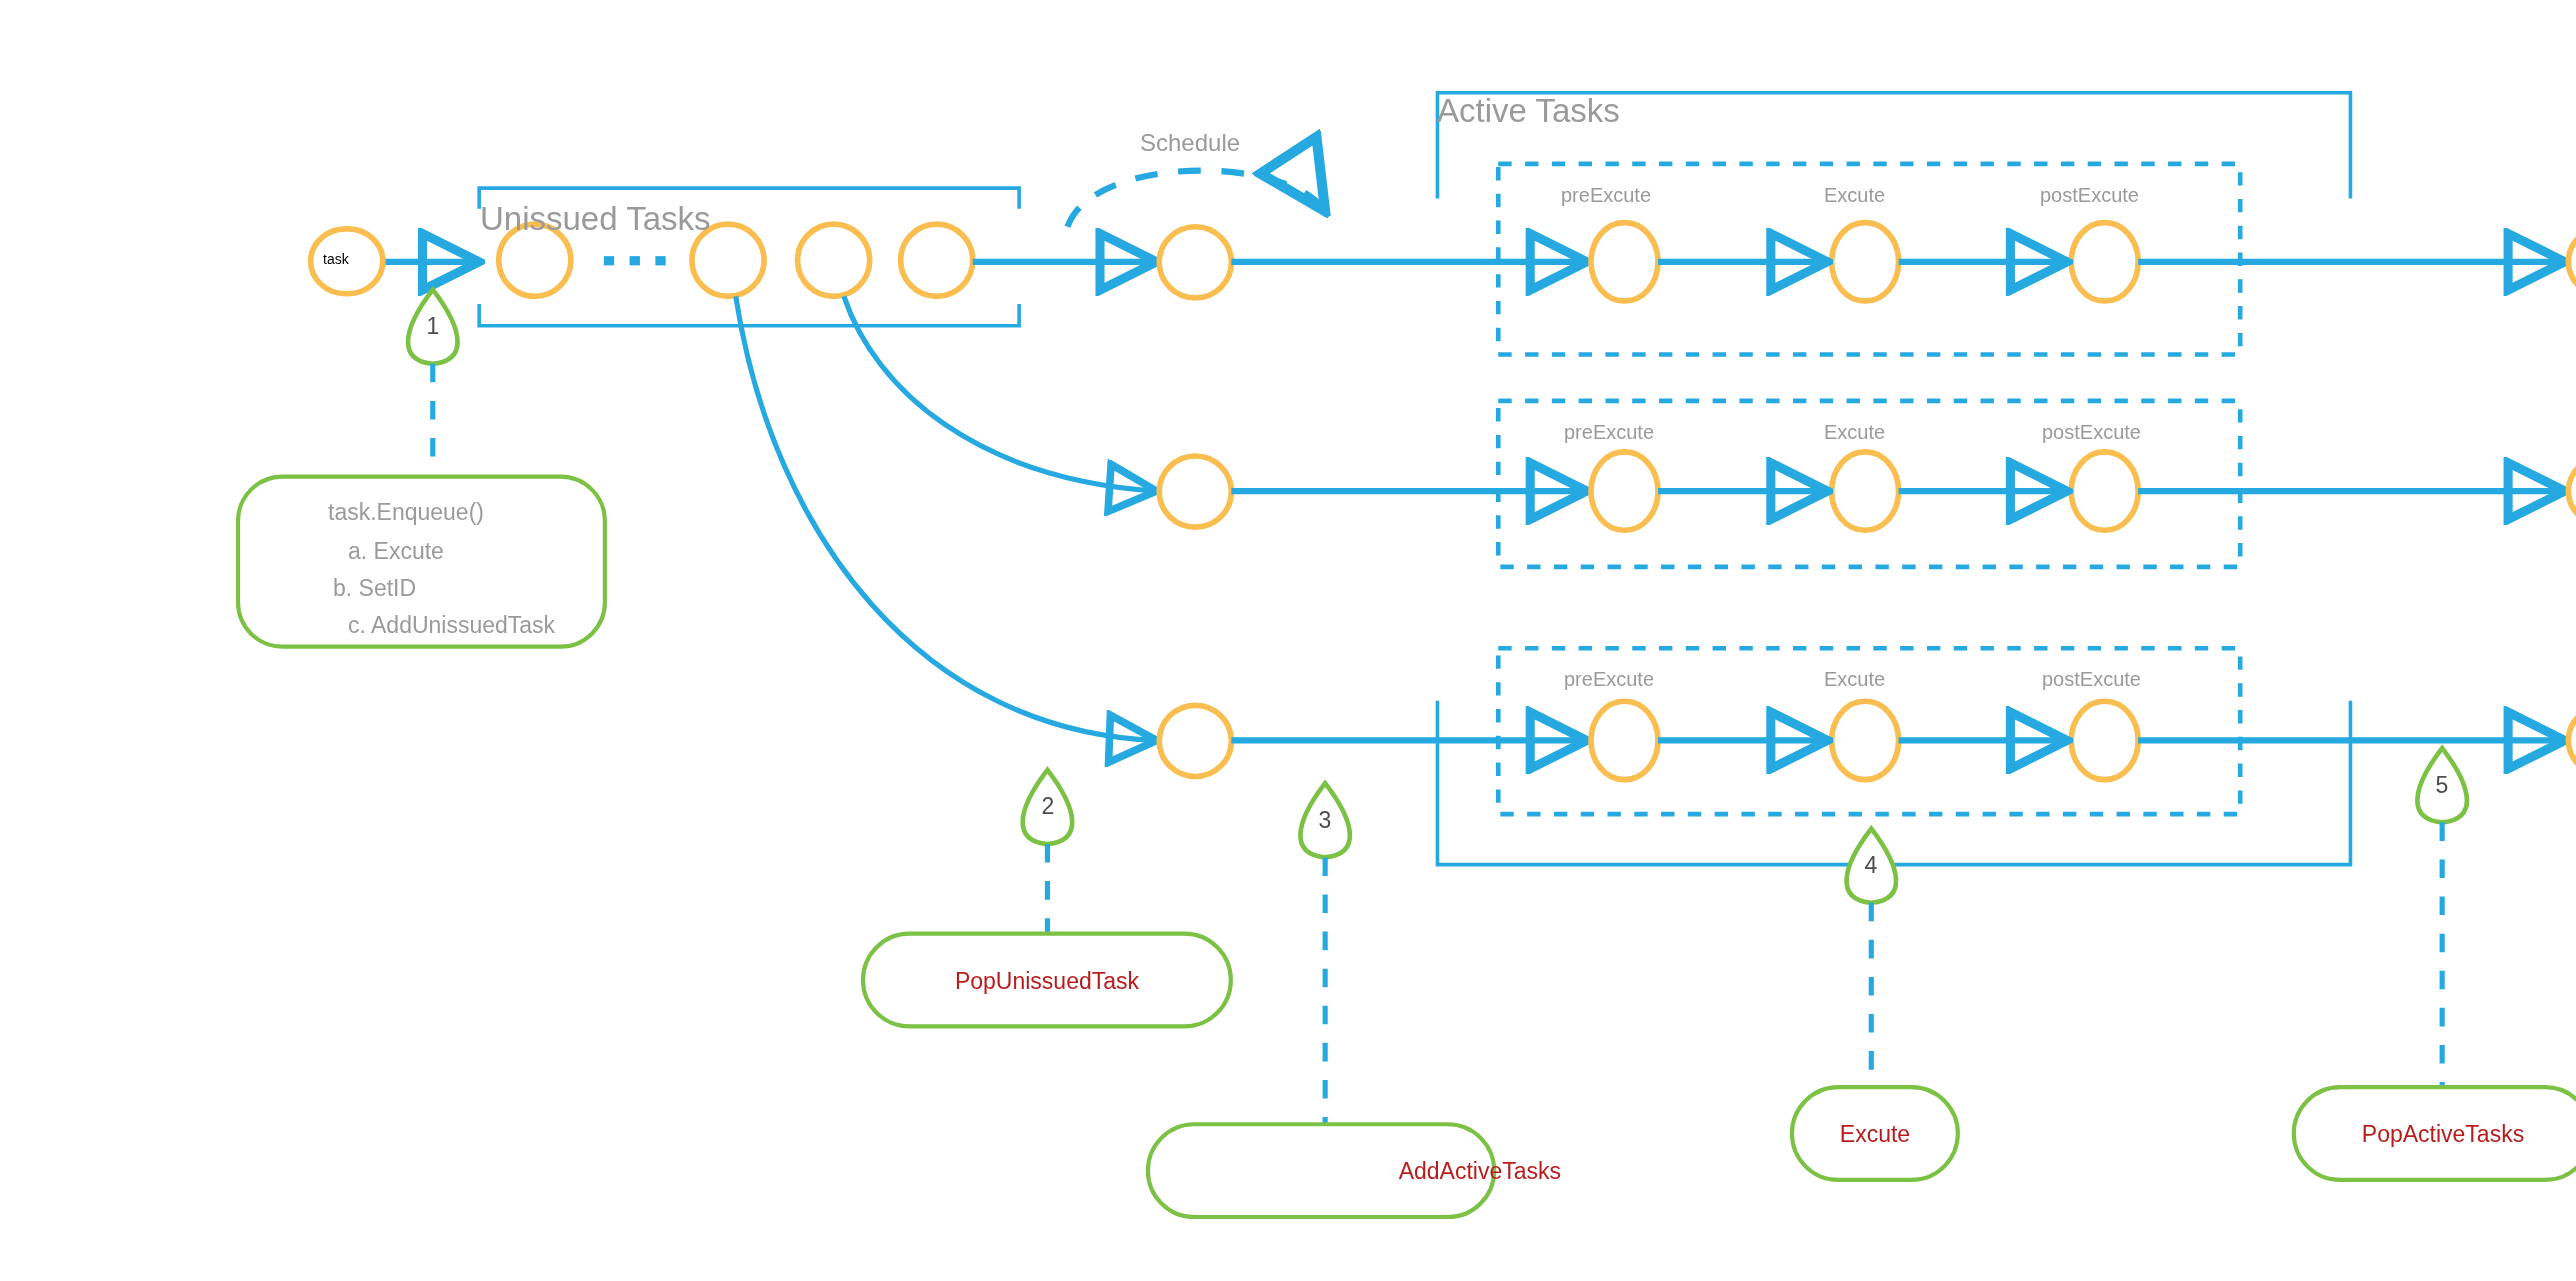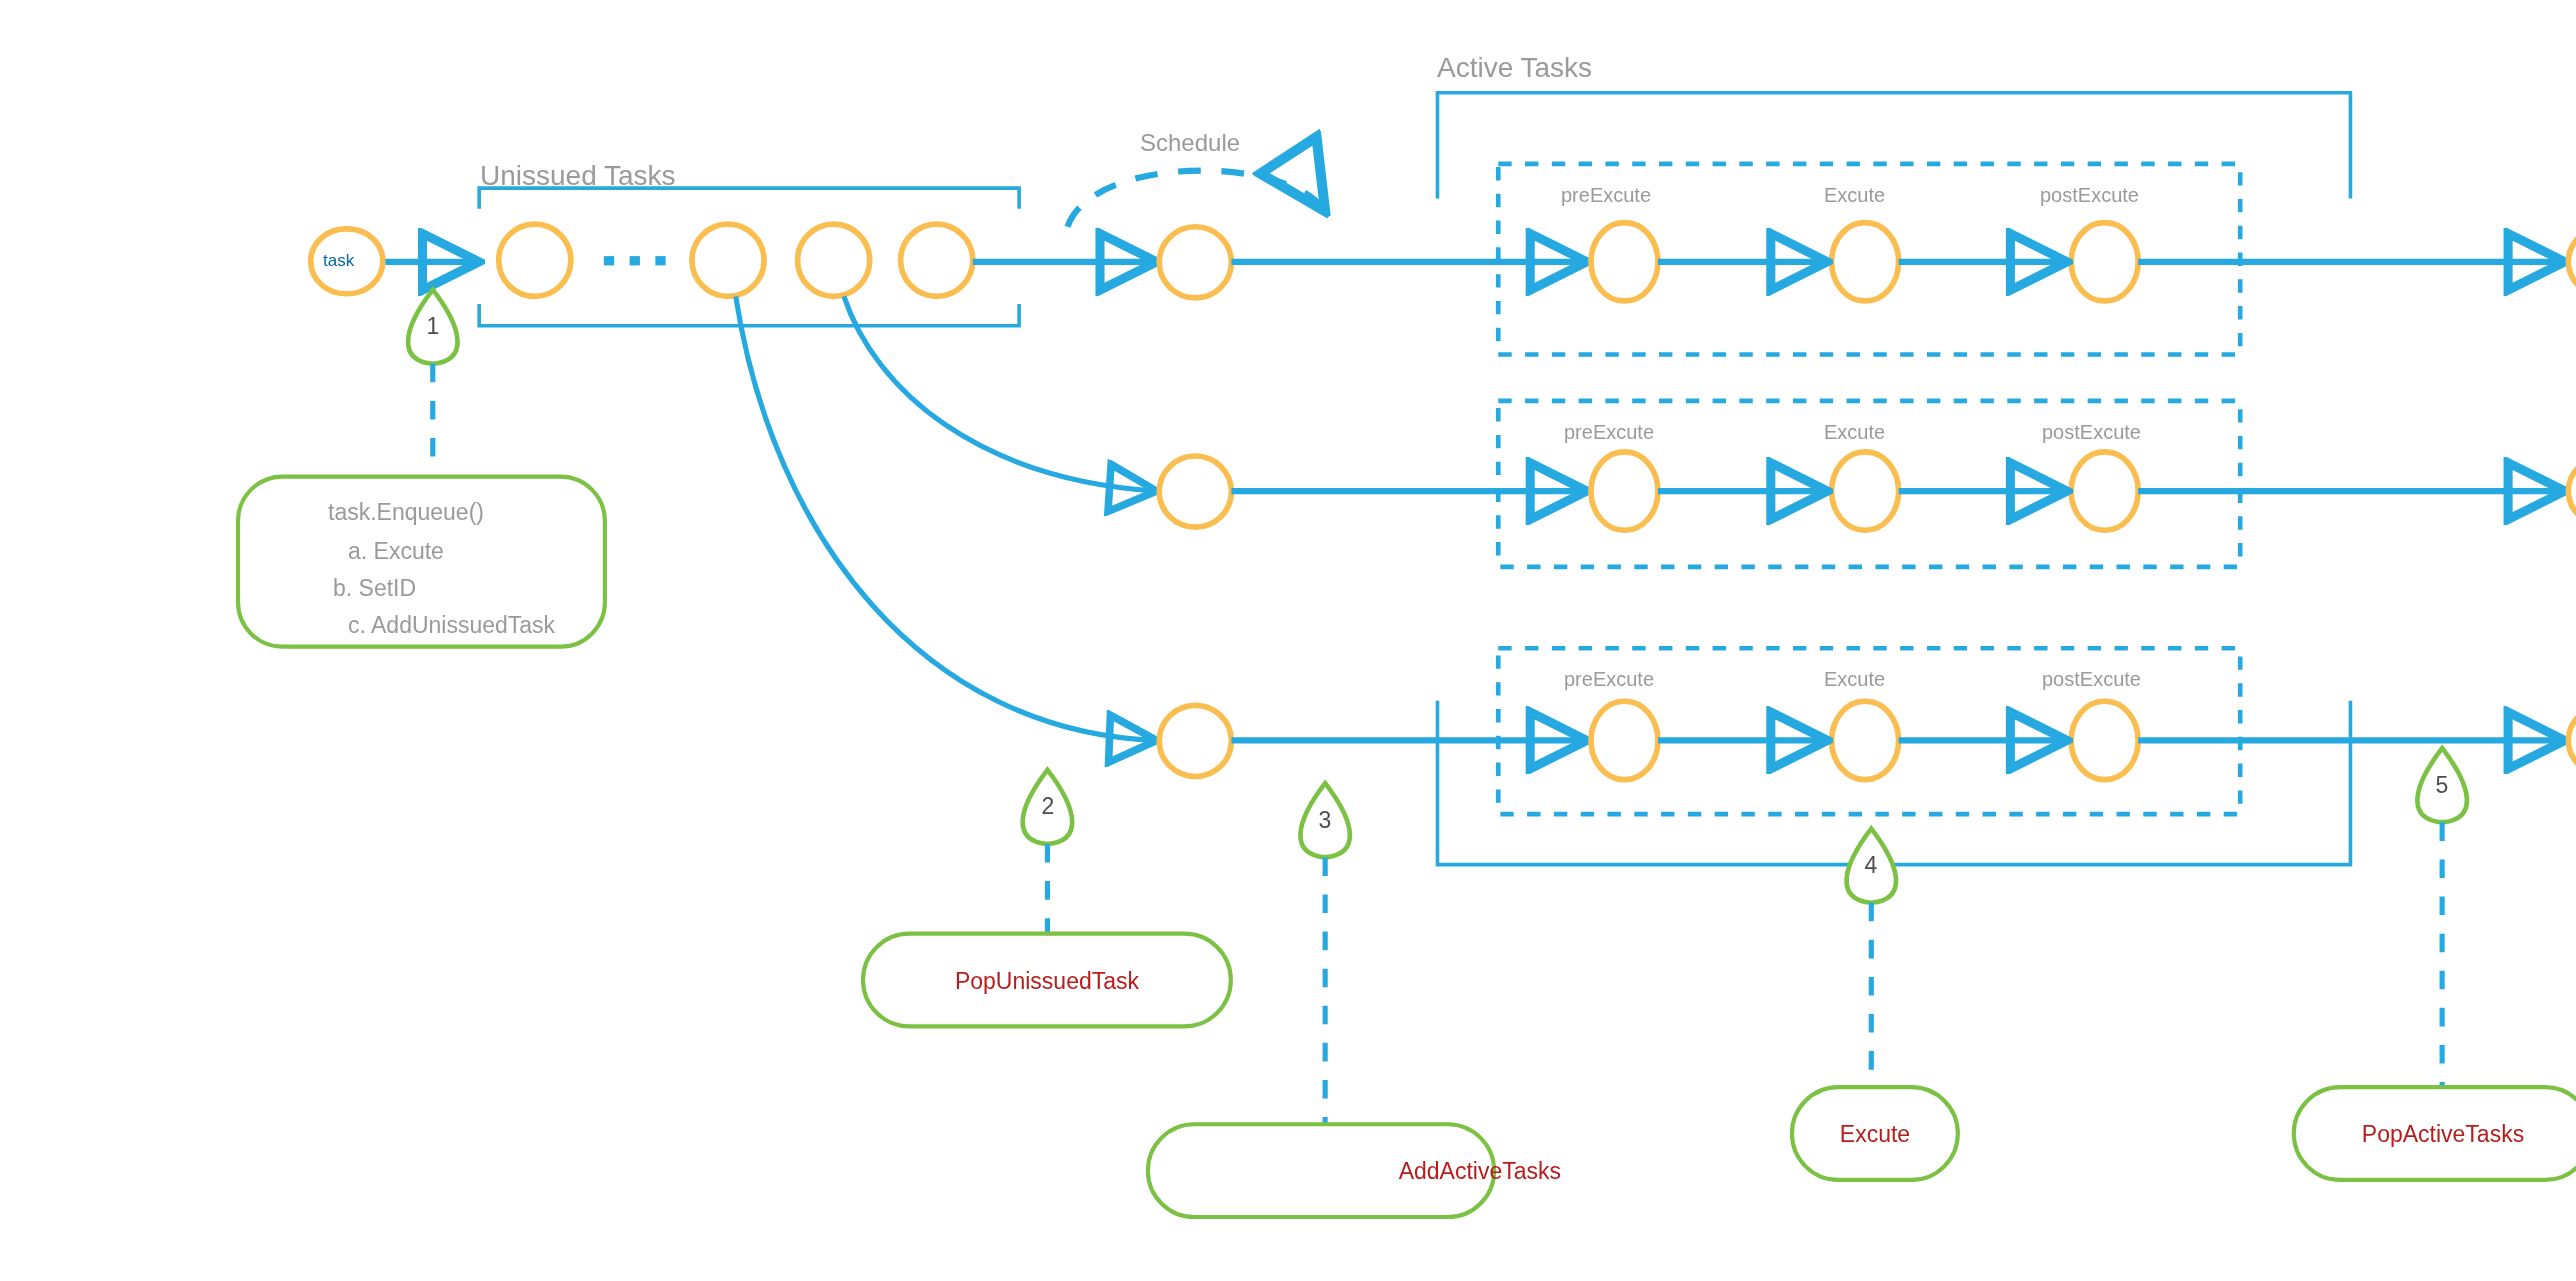--- a/index.html
+++ b/index.html
@@ -22,32 +22,33 @@
     width: 3114px;
     height: 1282px;
   }
   .lbl {
     position: absolute;
     color: #9a9a9a;
     font-family: "Liberation Sans", sans-serif;
     white-space: nowrap;
   }
   .lbl-group {
-    font-size: 28px;
+    font-size: 33px;
+    margin-top: 40px;
   }
   .lbl-stage {
     font-size: 20px;
   }
   .lbl-schedule {
     font-size: 24px;
   }
   .node-text {
     position: absolute;
-    color: #0369a1;
-    font-size: 17px;
+    color: #000000;
+    font-size: 14px;
     font-family: "Liberation Sans", sans-serif;
     white-space: nowrap;
     text-align: center;
   }
   .marker-num {
     position: absolute;
     color: #4d4d4d;
     font-size: 23px;
     font-family: "Liberation Sans", sans-serif;
     text-align: center;

